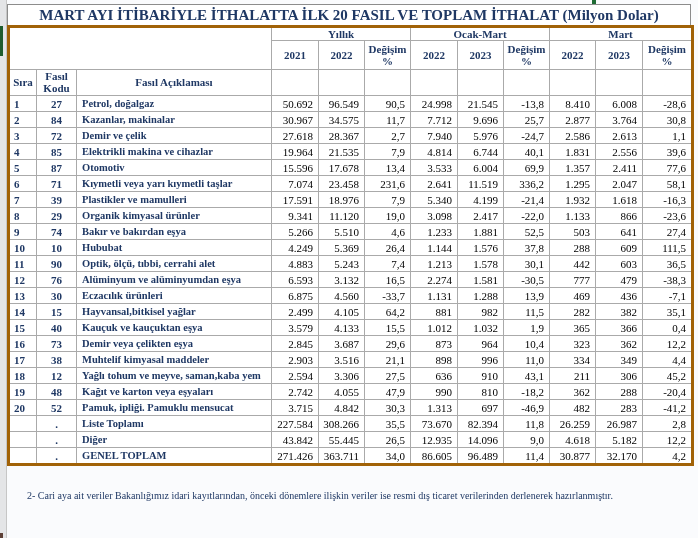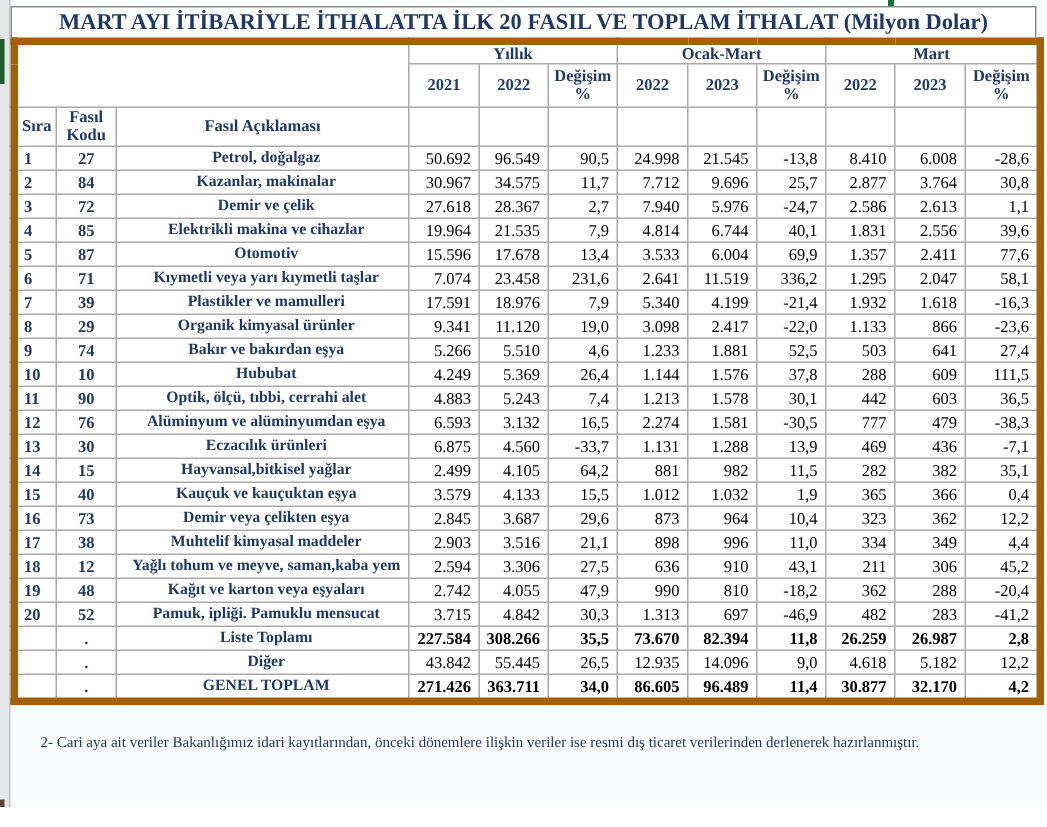--- a/index.html
+++ b/index.html
@@ -11,33 +11,33 @@
   .left-strip{position:absolute;left:0;top:0;width:6px;height:551px;background:#e4e5e7;border-right:1px solid #c6c6c6;}
   .tick-top{position:absolute;left:592px;top:0;width:4px;height:6px;background:#1e6b34;}
   .mark-green{position:absolute;left:0;top:26px;width:3px;height:30px;background:#1e5c2e;}
   .mark-red{position:absolute;left:0;top:533px;width:3px;height:13px;background:#5d4037;}
   .sheet{position:absolute;left:7px;top:4px;width:684px;}
   .title{
     border:1px solid #8c8c8c;border-bottom:none;background:#fff;
     height:20px;line-height:20px;text-align:center;
     font-weight:bold;font-size:15px;color:#1f3864;white-space:nowrap;
   }
-  table{border-collapse:collapse;table-layout:fixed;width:684px;background:#fff;border:5px solid #a16207;}
+  table{border-collapse:collapse;table-layout:fixed;width:684px;background:#fff;border:3px solid #a16207;}
   td,th{border:1px solid #aaaaaa;overflow:hidden;white-space:nowrap;padding:0;}
   th{color:#1f3864;font-weight:bold;text-align:center;vertical-align:middle;}
   .r-group th{height:12px;font-size:11px;line-height:12px;}
   .r-years th{height:28px;font-size:11px;white-space:normal;line-height:1.1;}
   .r-labels th{height:25px;font-size:11px;white-space:normal;line-height:1.05;}
   .blank-left{background:#fff;}
   tbody td{height:15px;font-size:11px;vertical-align:middle;}
   td.sira{text-align:left;padding-left:4px;color:#1f3864;font-weight:bold;}
   td.kod{text-align:center;color:#1f3864;font-weight:bold;}
-  td.desc{text-align:center;padding-left:5px;color:#1f3864;font-weight:bold;font-size:10.5px;}
+  td.desc{text-align:left;padding-left:5px;color:#1f3864;font-weight:bold;font-size:10.5px;}
   td.num{text-align:right;padding-right:5px;color:#000;}
-  tr.vbold td.num{font-weight:bold;}
+  tr.vbold td.num{font-weight:normal;}
   .footer{position:absolute;left:7px;top:487px;color:#1f3864;font-size:11px;line-height:1.7;white-space:nowrap;}
   .footer .indent{margin-left:20px;font-size:10px;}
 </style>
 </head>
 <body>
 
 <div class="page">
   <div class="left-strip"></div>
   <div class="tick-top"></div>
   <div class="mark-green"></div>

